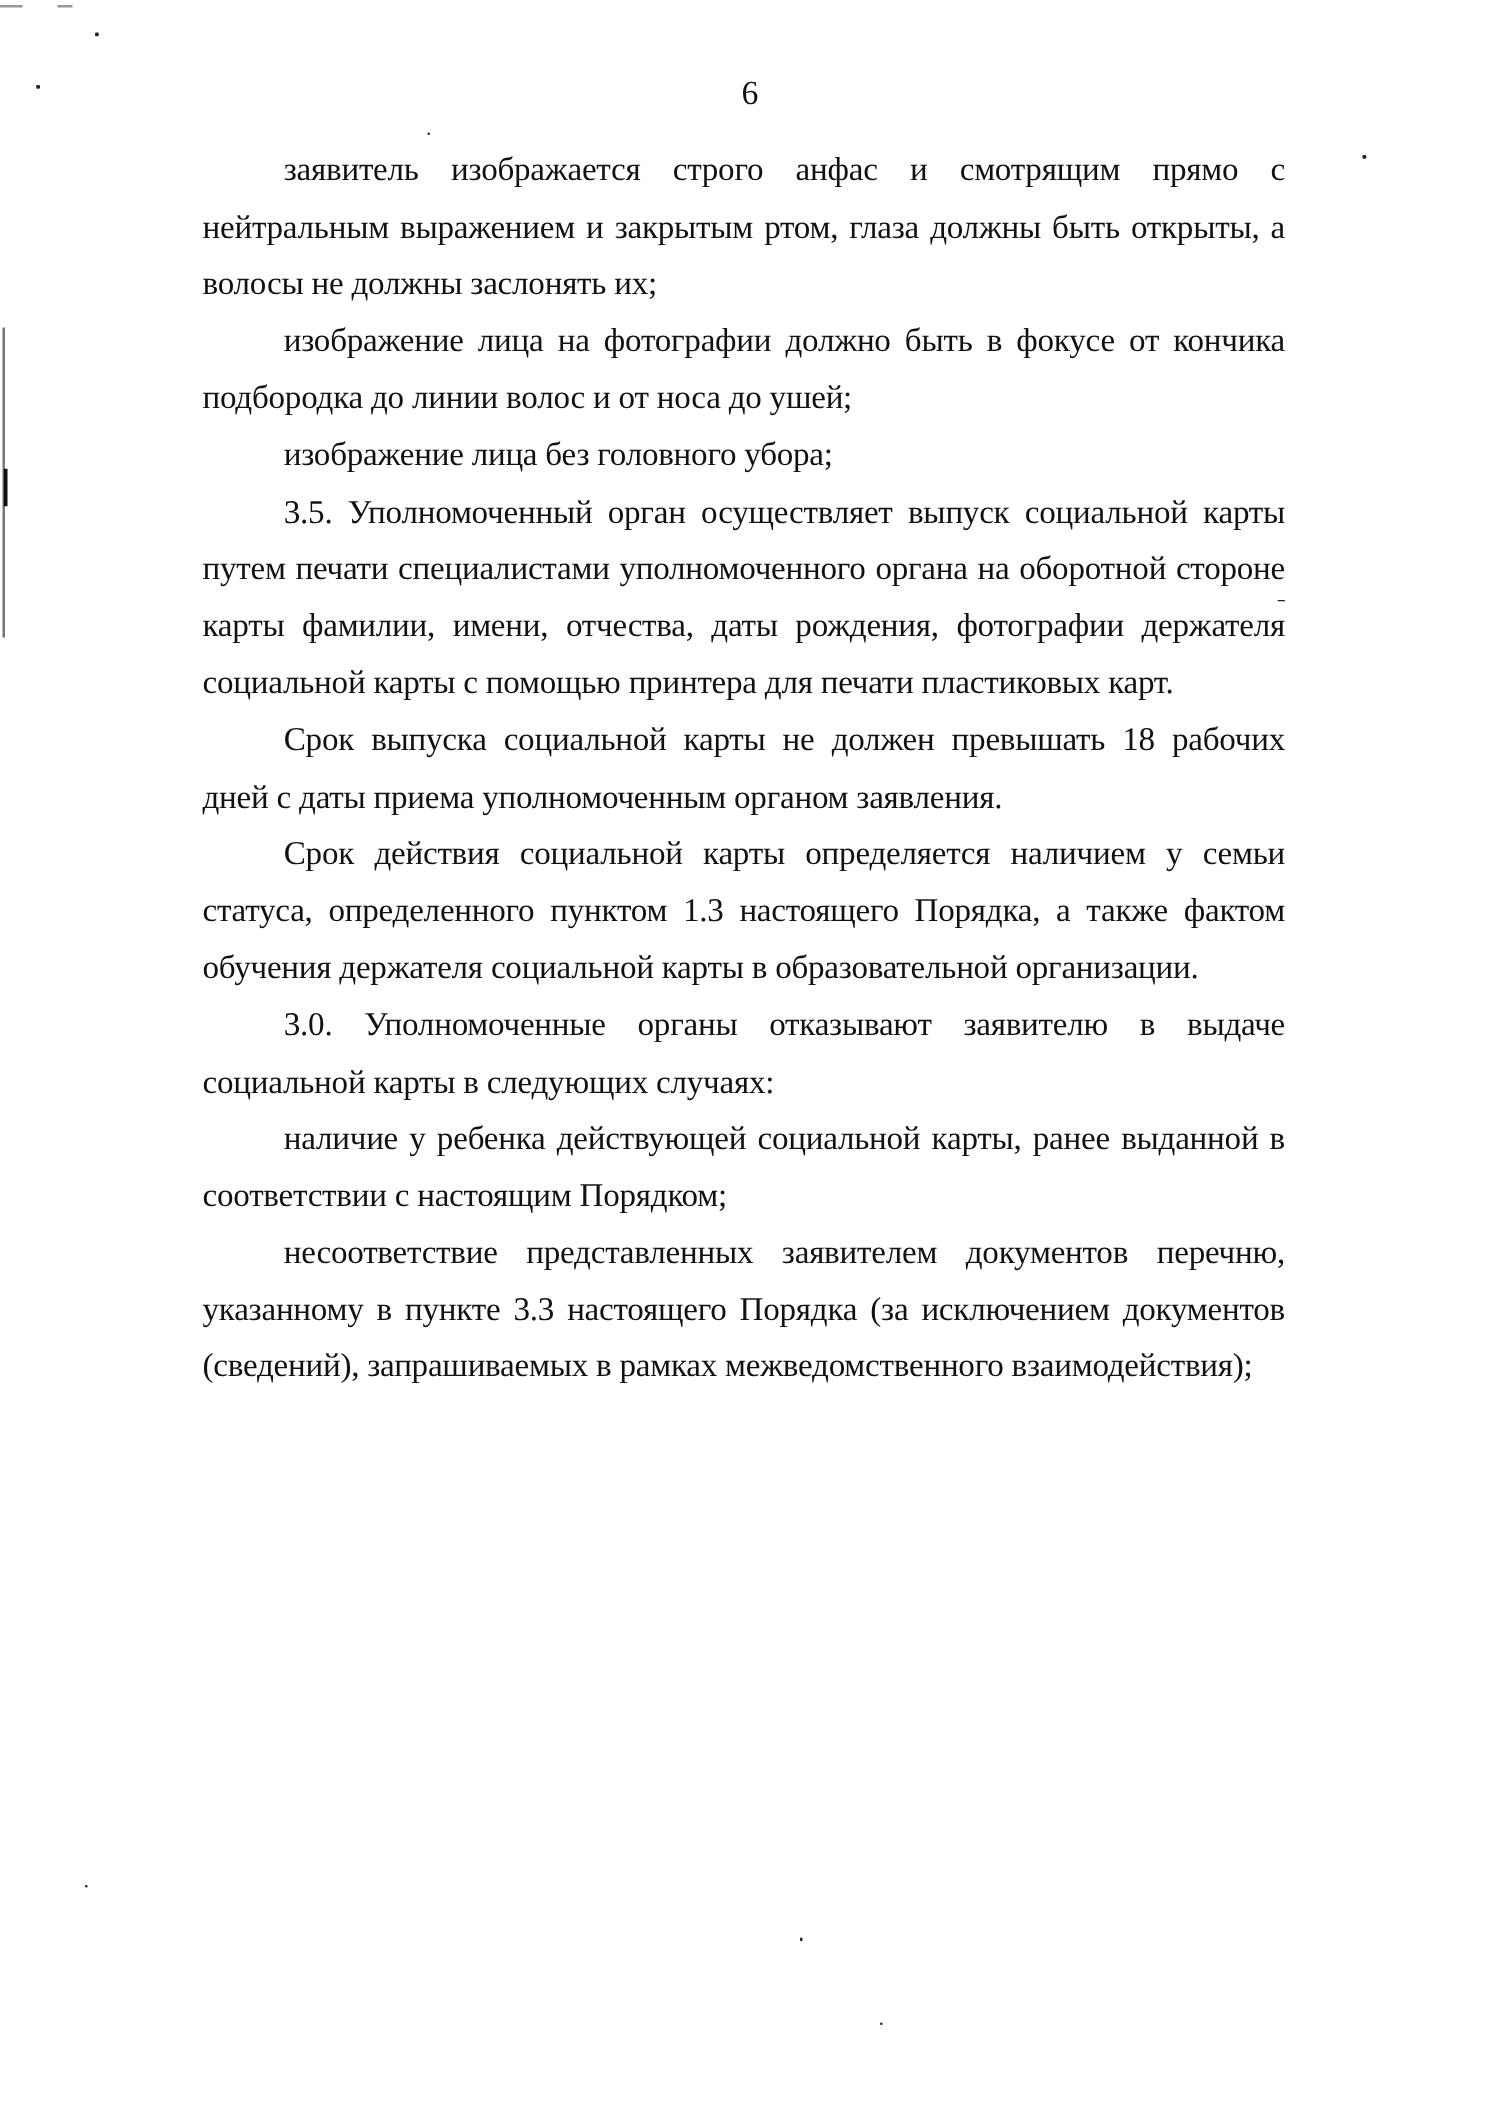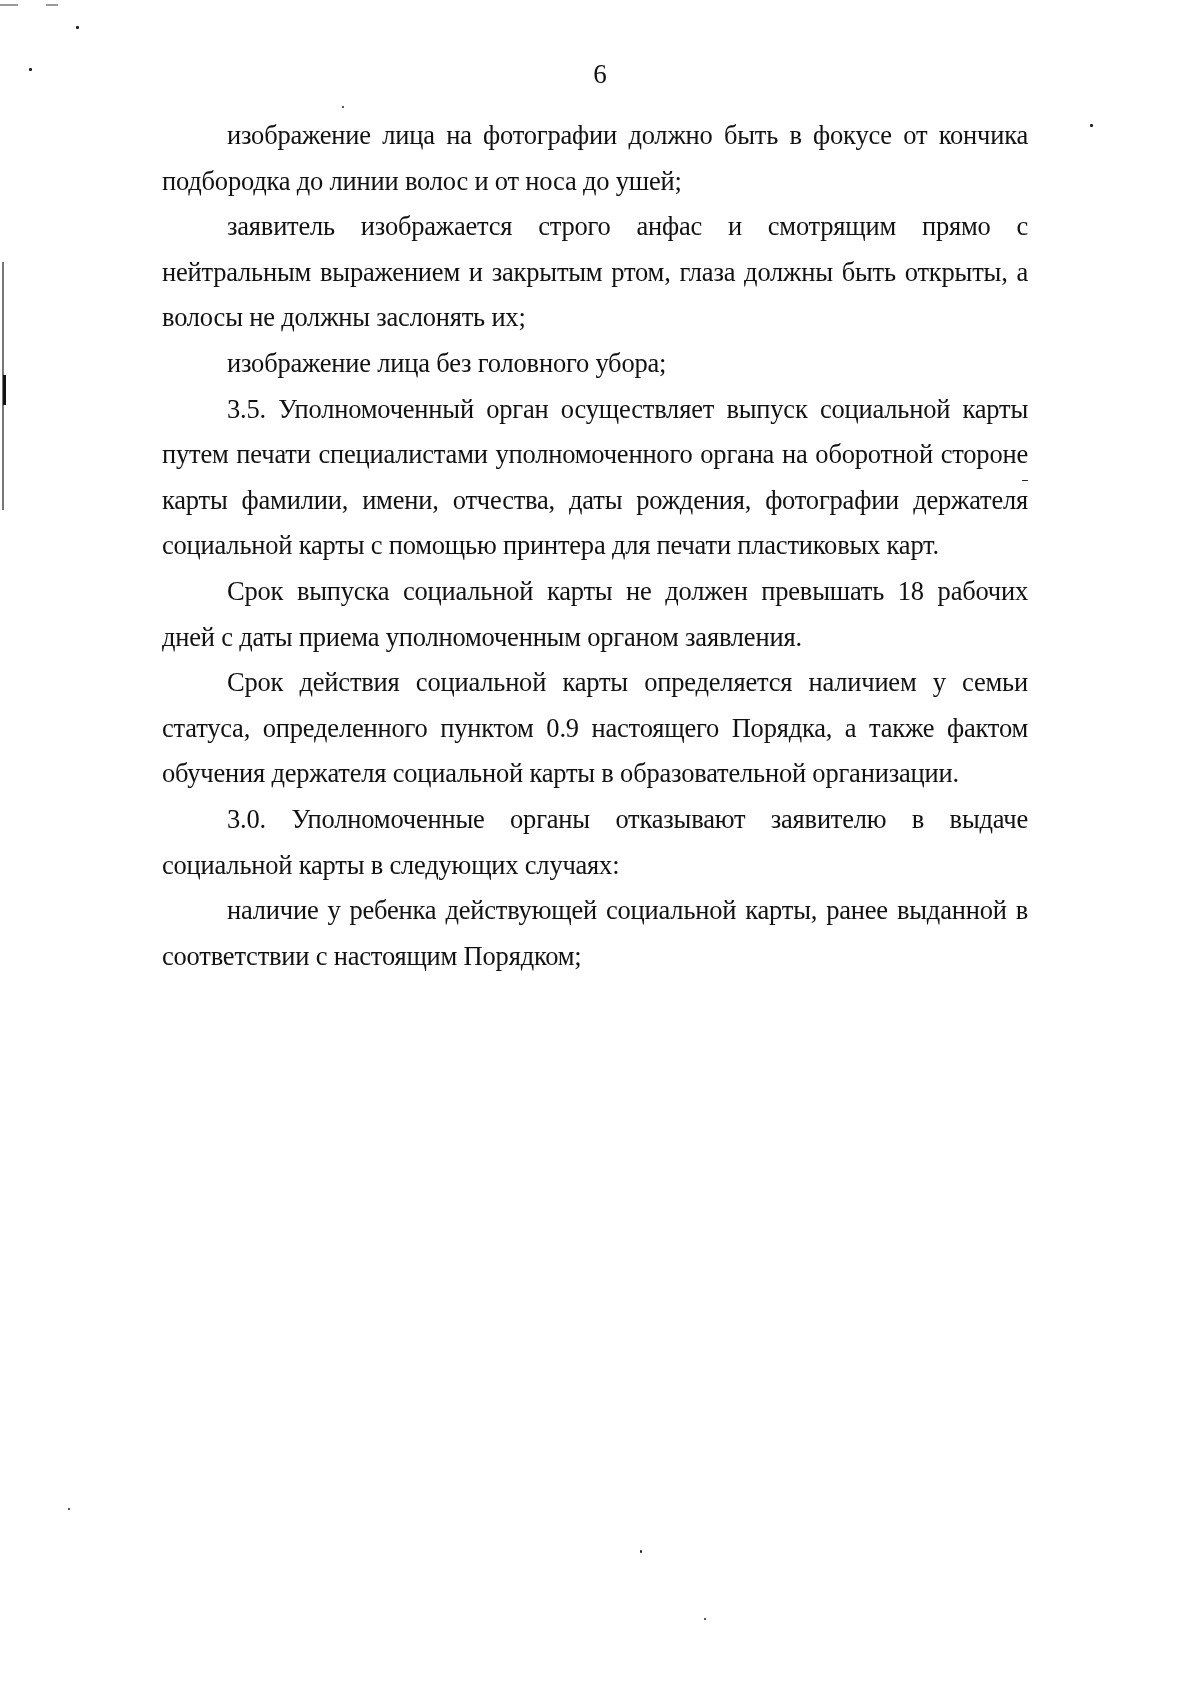--- a/index.html
+++ b/index.html
@@ -75,22 +75,23 @@
   <div class="speck" style="left:1090px; top:124px;"></div>
   <div class="speck" style="left:342px; top:106px; width:2px; height:2px;"></div>
   <div class="speck" style="left:1022px; top:480px; width:6px; height:1px;"></div>
   <div class="speck" style="left:68px; top:1508px; width:2px; height:2px;"></div>
   <div class="speck" style="left:640px; top:1550px; width:2px; height:3px;"></div>
   <div class="speck" style="left:704px; top:1618px; width:2px; height:2px;"></div>
 
   <div class="page-number">6</div>
 
   <div class="body-text">
+    <p class="para">заявитель изображается строго анфас и смотрящим прямо с нейтральным выражением и закрытым ртом, глаза должны быть открыты, а волосы не должны заслонять их;</p>
     <p class="para">изображение лица на фотографии должно быть в фокусе от кончика подбородка до линии волос и от носа до ушей;</p>
-    <p class="para">заявитель изображается строго анфас и смотрящим прямо с нейтральным выражением и закрытым ртом, глаза должны быть открыты, а волосы не должны заслонять их;</p>
     <p class="para">изображение лица без головного убора;</p>
     <p class="para">3.5. Уполномоченный орган осуществляет выпуск социальной карты путем печати специалистами уполномоченного органа на оборотной стороне карты фамилии, имени, отчества, даты рождения, фотографии держателя социальной карты с помощью принтера для печати пластиковых карт.</p>
     <p class="para">Срок выпуска социальной карты не должен превышать 18 рабочих дней с даты приема уполномоченным органом заявления.</p>
-    <p class="para">Срок действия социальной карты определяется наличием у семьи статуса, определенного пунктом 0.9 настоящего Порядка, а также фактом обучения держателя социальной карты в образовательной организации.</p>
+    <p class="para">Срок действия социальной карты определяется наличием у семьи статуса, определенного пунктом 1.3 настоящего Порядка, а также фактом обучения держателя социальной карты в образовательной организации.</p>
     <p class="para">3.0. Уполномоченные органы отказывают заявителю в выдаче социальной карты в следующих случаях:</p>
     <p class="para">наличие у ребенка действующей социальной карты, ранее выданной в соответствии с настоящим Порядком;</p>
+    <p class="para">несоответствие представленных заявителем документов перечню, указанному в пункте 3.3 настоящего Порядка (за исключением документов (сведений), запрашиваемых в рамках межведомственного взаимодействия);</p>
   </div>
 </div>
 
 </body></html>

